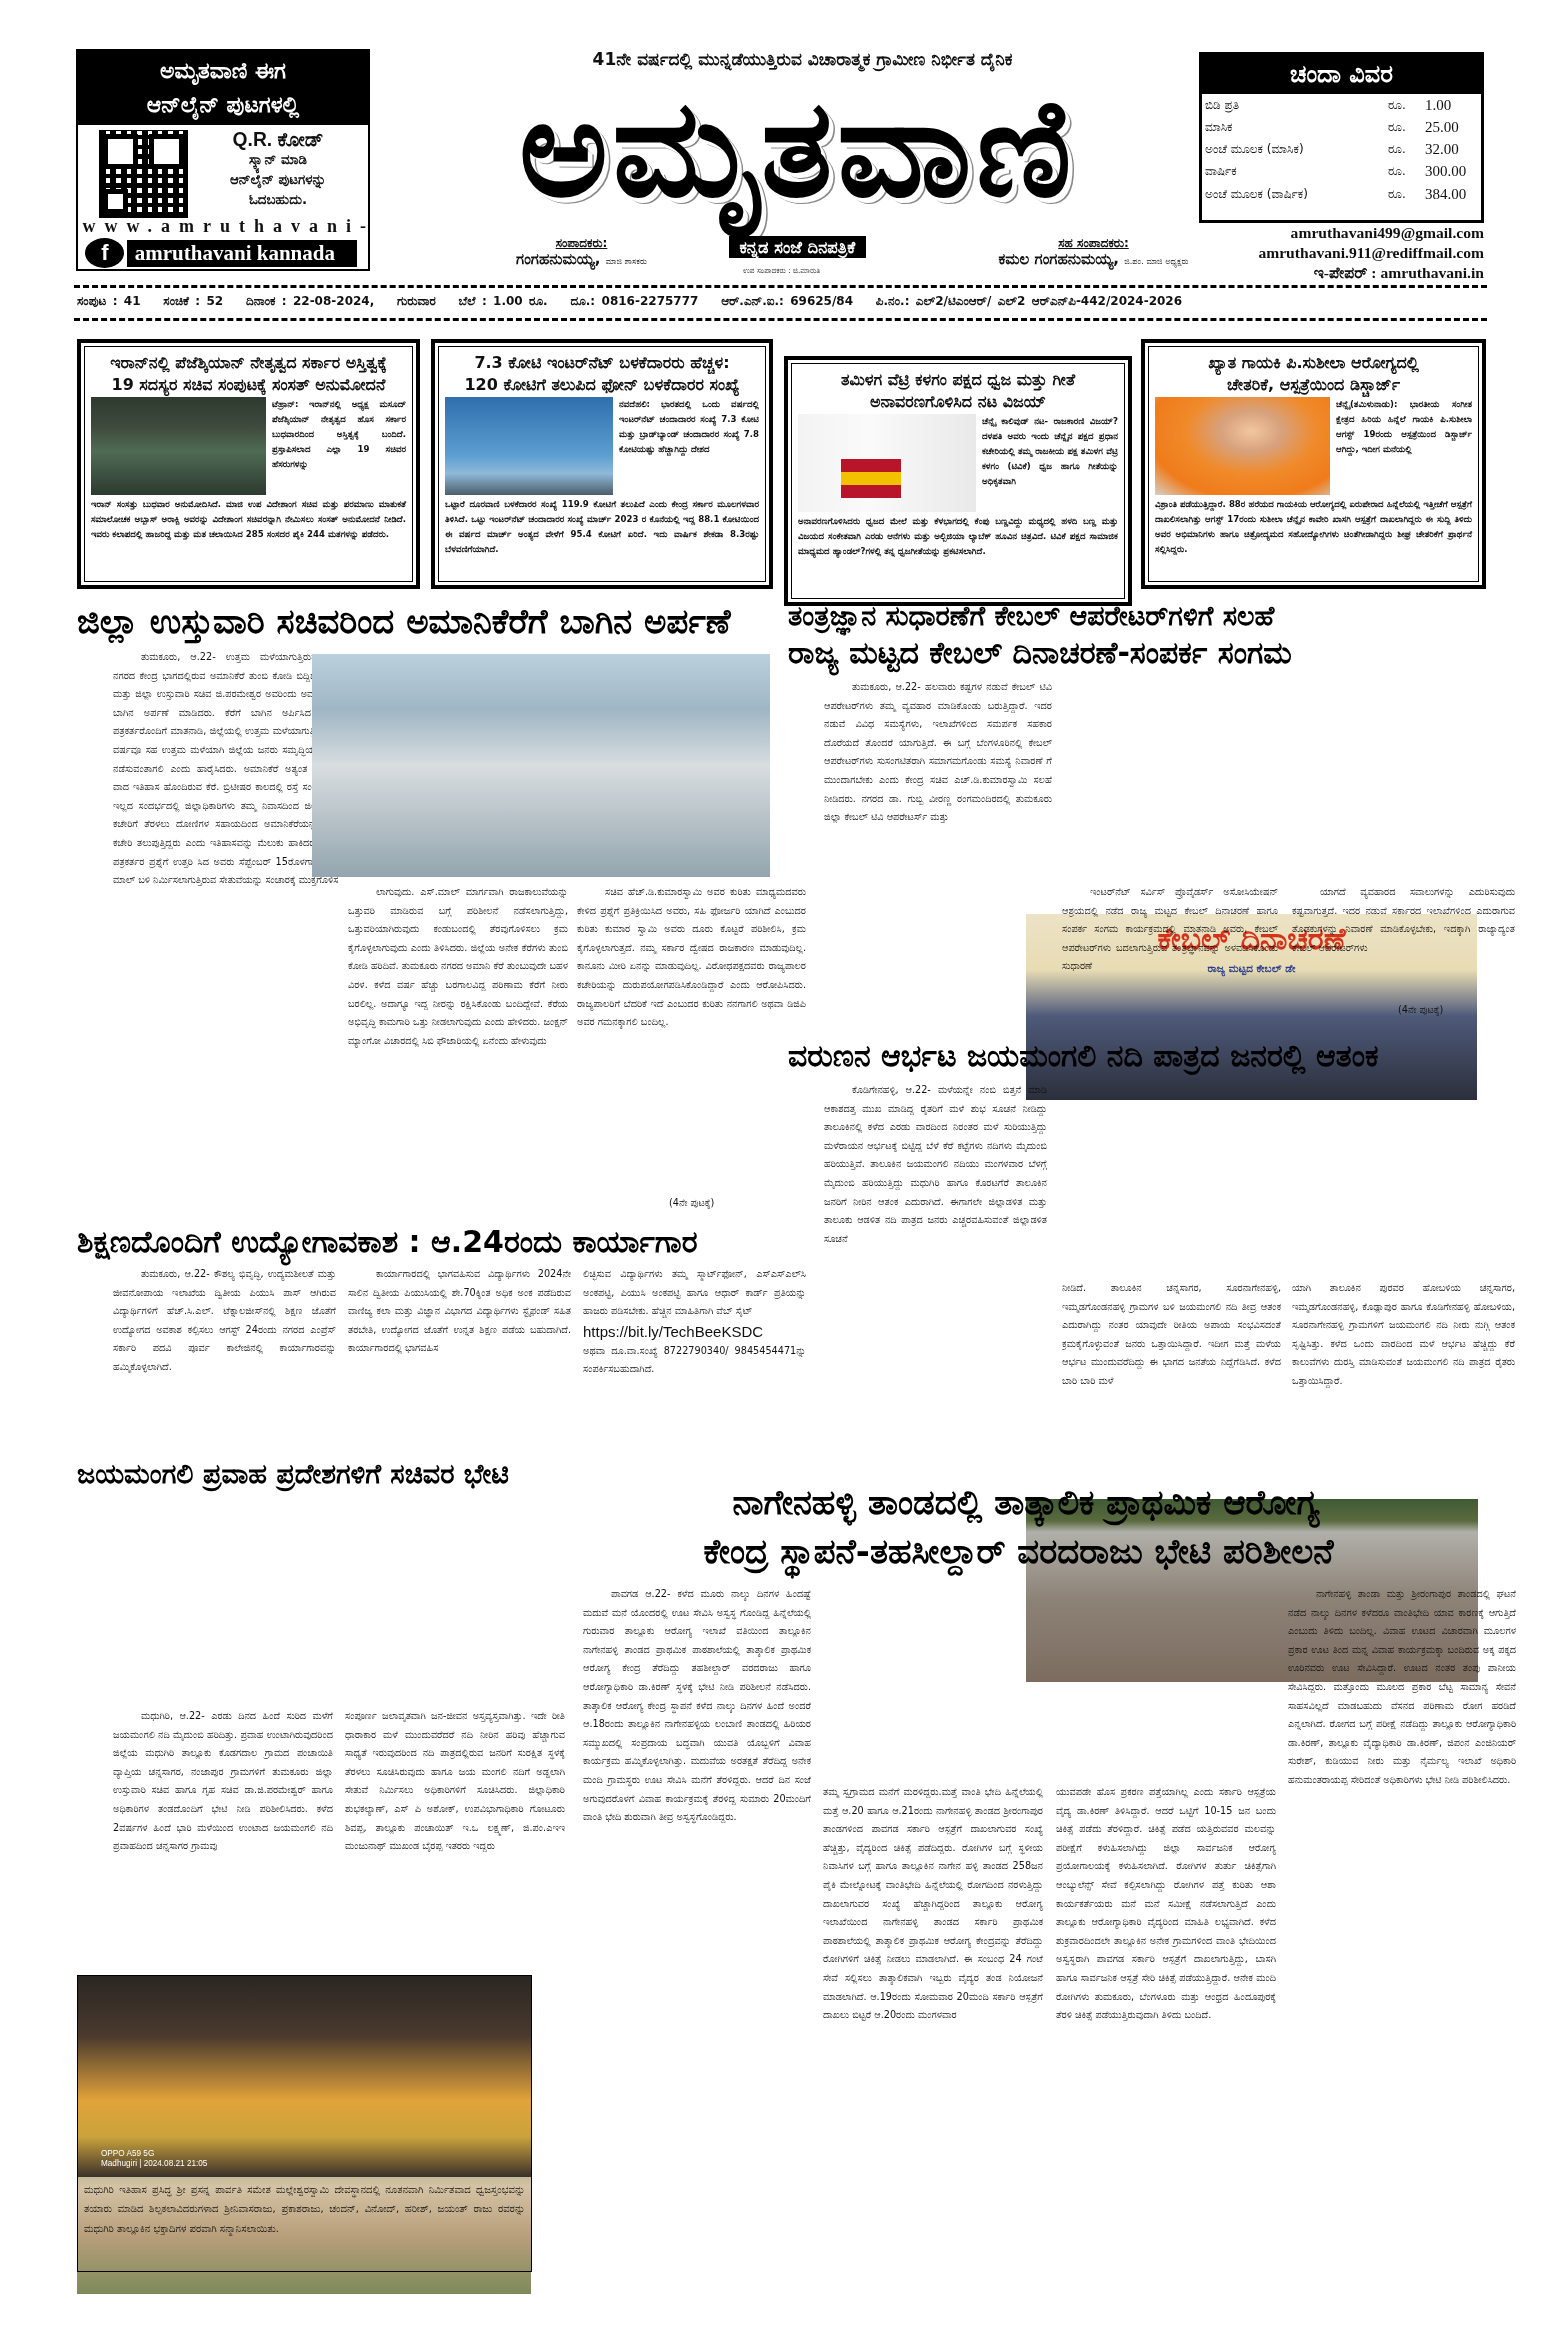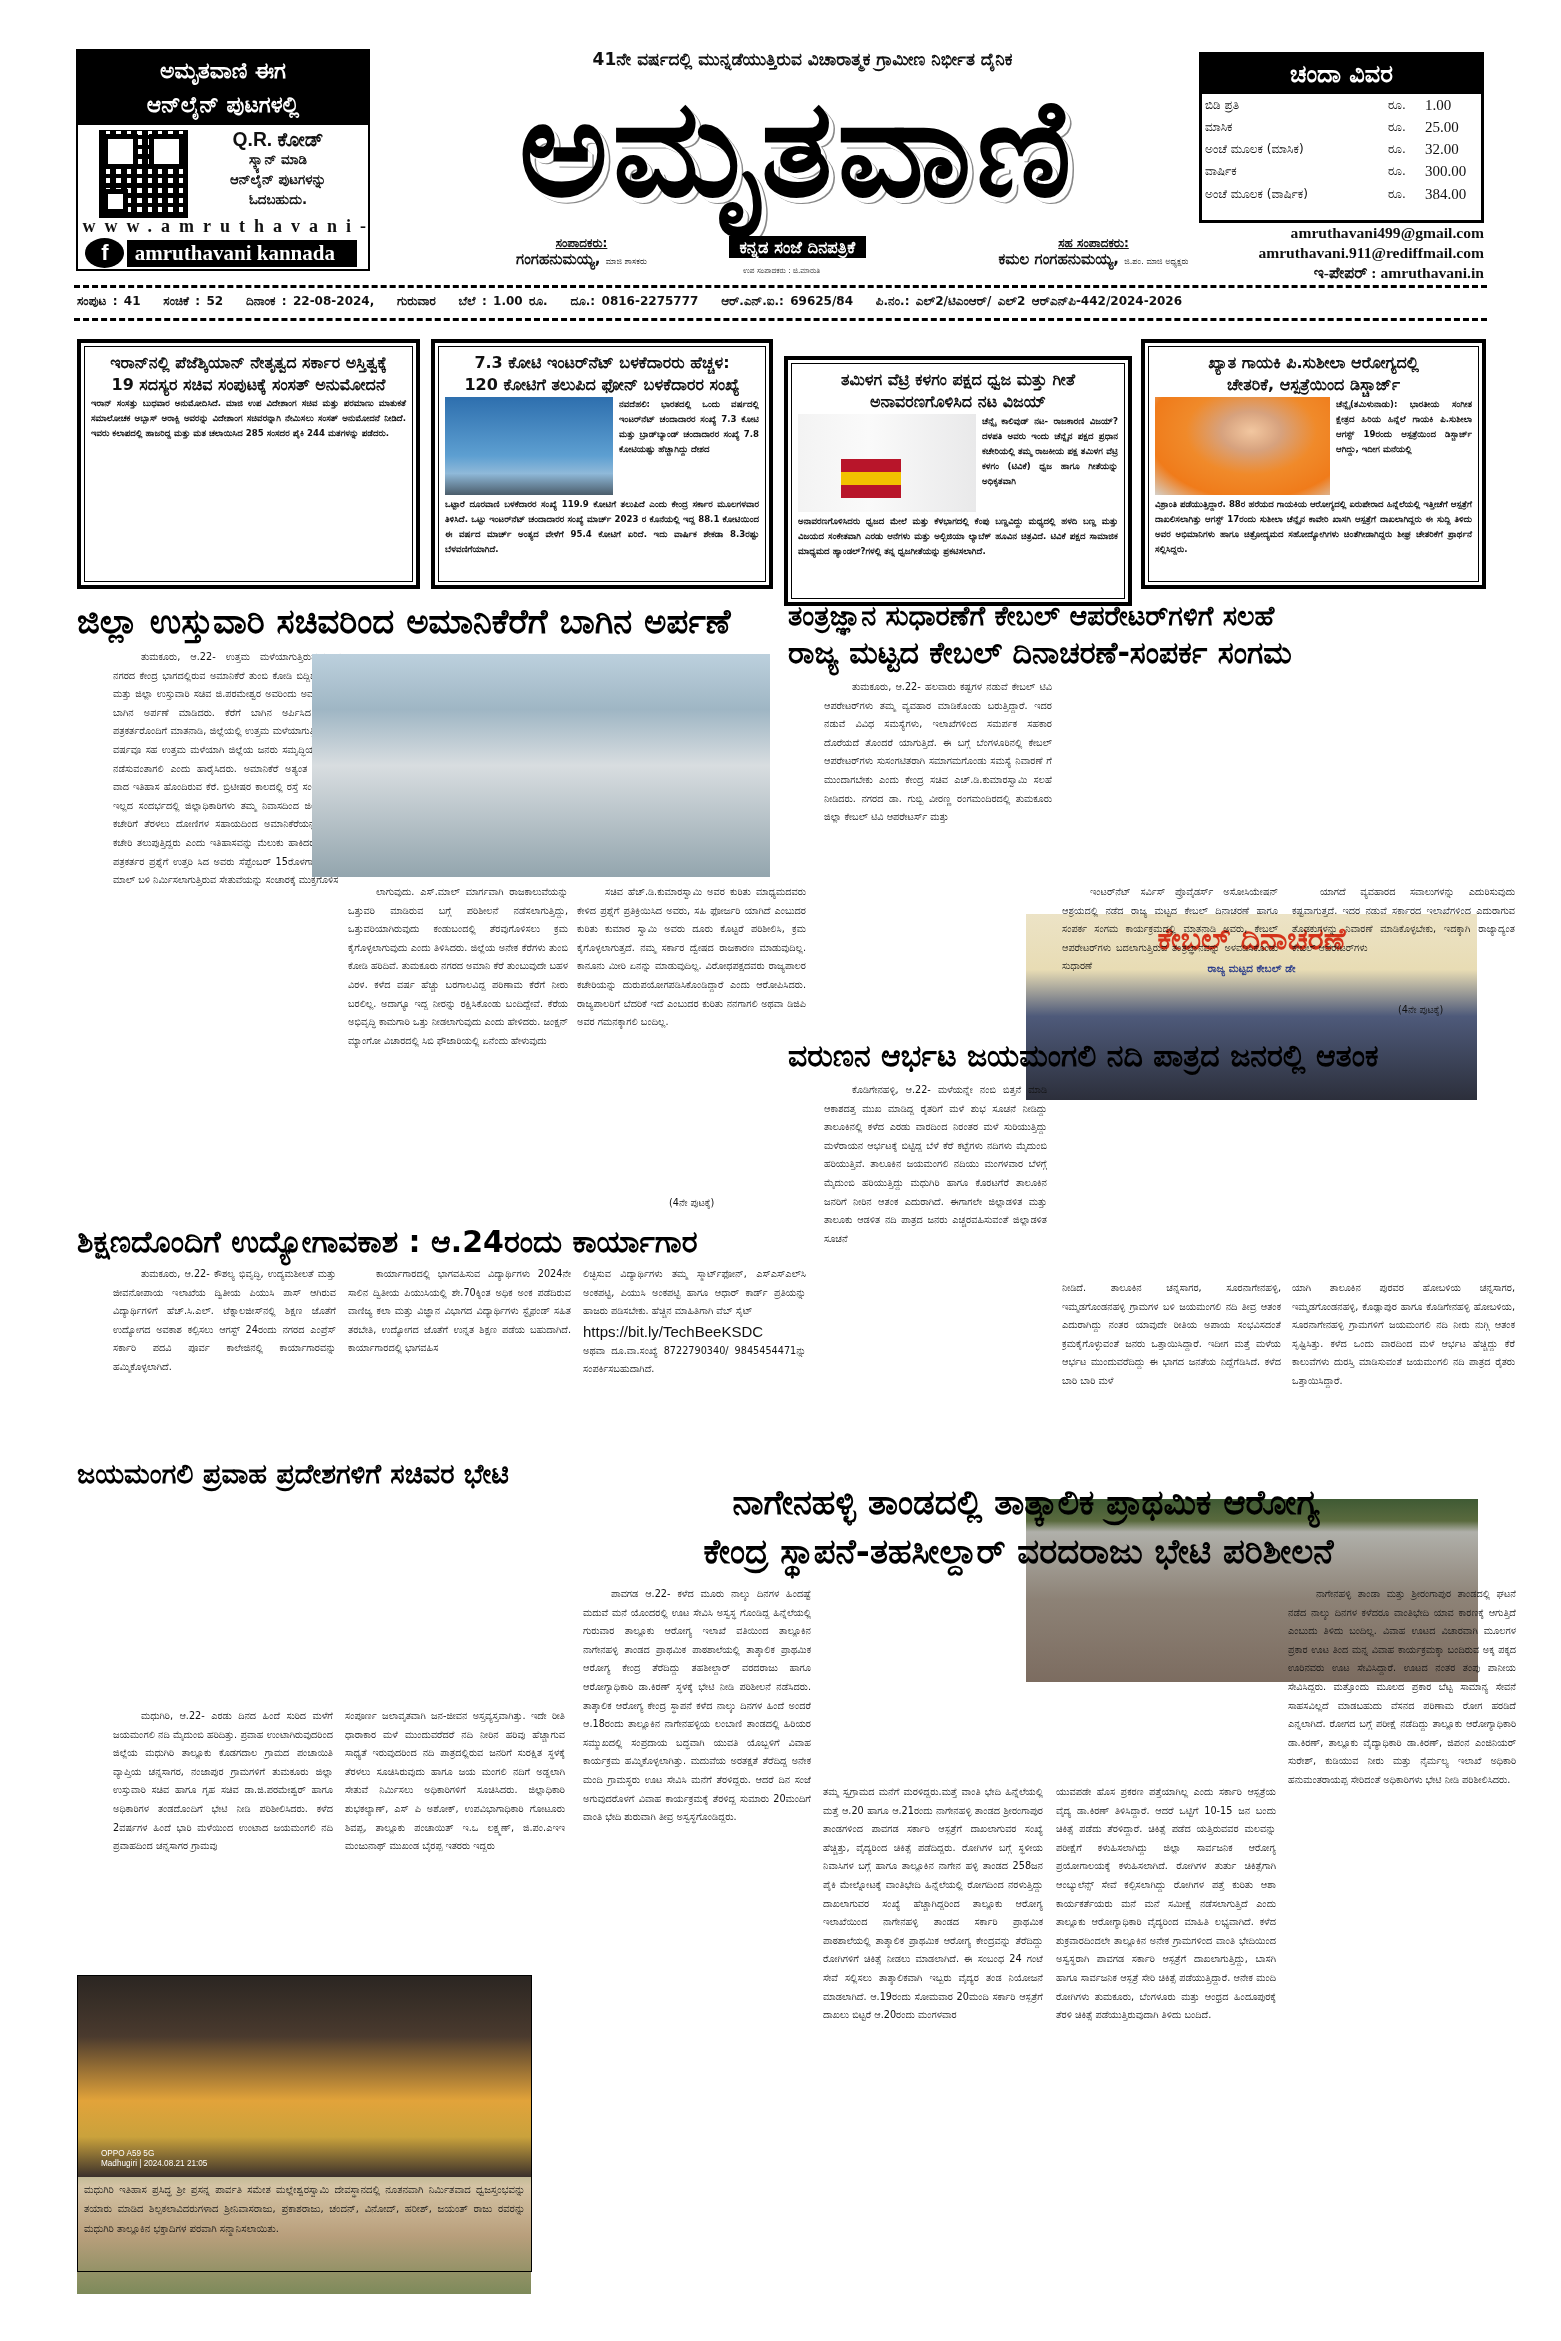--- a/index.html
+++ b/index.html
@@ -175,20 +175,24 @@
   <span>ಪಿ.ನಂ.: ಎಲ್2/ಟಿಎಂಆರ್/ ಎಲ್2 ಆರ್‌ಎನ್‌ಪಿ-442/2024-2026</span>
 </div>
 <div class="abs dash" style="top:318px"></div>
 
 <div class="abs box" style="left:77px;top:339px;width:343px;height:250px">
   <div class="box-in">
     <div class="box-title">
       <div>ಇರಾನ್‌ನಲ್ಲಿ ಪೆಜೆಶ್ಕಿಯಾನ್ ನೇತೃತ್ವದ ಸರ್ಕಾರ ಅಸ್ತಿತ್ವಕ್ಕೆ</div>
       <div>19 ಸದಸ್ಯರ ಸಚಿವ ಸಂಪುಟಕ್ಕೆ ಸಂಸತ್ ಅನುಮೋದನೆ</div>
     </div>
+    <div class="box-row">
+      <div class="photo box-img img-parliament" style="width:175px"></div>
+      <div class="box-text" style="flex:1;height:100px;overflow:hidden">ಟೆಹ್ರಾನ್: ಇರಾನ್‌ನಲ್ಲಿ ಅಧ್ಯಕ್ಷ ಮಸೂದ್ ಪೆಜೆಶ್ಕಿಯಾನ್ ನೇತೃತ್ವದ ಹೊಸ ಸರ್ಕಾರ ಬುಧವಾರದಿಂದ ಅಸ್ತಿತ್ವಕ್ಕೆ ಬಂದಿದೆ. ಪ್ರಸ್ತಾಪಿಸಲಾದ ಎಲ್ಲಾ 19 ಸಚಿವರ ಹೆಸರುಗಳನ್ನು</div>
+    </div>
     <div class="box-text">ಇರಾನ್ ಸಂಸತ್ತು ಬುಧವಾರ ಅನುಮೋದಿಸಿದೆ. ಮಾಜಿ ಉಪ ವಿದೇಶಾಂಗ ಸಚಿವ ಮತ್ತು ಪರಮಾಣು ಮಾತುಕತೆ ಸಮಾಲೋಚಕ ಅಬ್ಬಾಸ್ ಅರಾಕ್ಚಿ ಅವರನ್ನು ವಿದೇಶಾಂಗ ಸಚಿವರನ್ನಾಗಿ ನೇಮಿಸಲು ಸಂಸತ್ ಅನುಮೋದನೆ ನೀಡಿದೆ. ಇವರು ಕಲಾಪದಲ್ಲಿ ಹಾಜರಿದ್ದ ಮತ್ತು ಮತ ಚಲಾಯಿಸಿದ 285 ಸಂಸದರ ಪೈಕಿ 244 ಮತಗಳನ್ನು ಪಡೆದರು.</div>
   </div>
 </div>
 
 <div class="abs box" style="left:431px;top:339px;width:342px;height:250px">
   <div class="box-in">
     <div class="box-title">
       <div>7.3 ಕೋಟಿ ಇಂಟರ್‌ನೆಟ್ ಬಳಕೆದಾರರು ಹೆಚ್ಚಳ:</div>
       <div>120 ಕೋಟಿಗೆ ತಲುಪಿದ ಫೋನ್ ಬಳಕೆದಾರರ ಸಂಖ್ಯೆ</div>
     </div>

